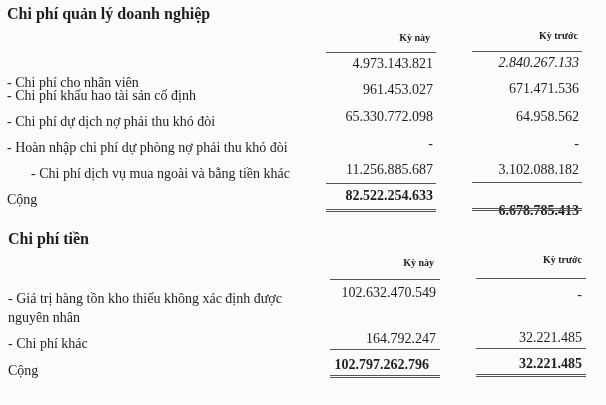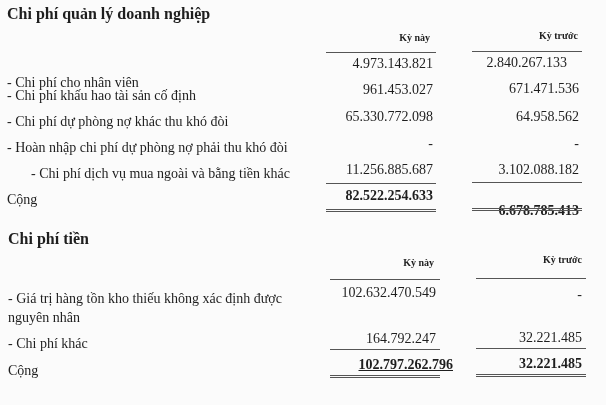--- a/index.html
+++ b/index.html
@@ -25,29 +25,29 @@
 <div class="abs title" style="left:7px;top:5px;">Chi phí quản lý doanh nghiệp</div>
 
 <div class="abs hdr" style="left:326px;top:32px;width:104px;">Kỳ này</div>
 <div class="abs hdr" style="left:470px;top:30px;width:108px;">Kỳ trước</div>
 <div class="line" style="left:326px;top:52px;width:110px;"></div>
 <div class="line" style="left:472px;top:51px;width:110px;"></div>
 
 <div>
   <div class="abs lbl" style="left:7px;top:75px;">- Chi phí cho nhân viên</div>
   <div class="abs num" style="left:300px;top:56px;width:133px;">4.973.143.821</div>
-  <div class="abs num" style="left:428px;top:55px;width:139px;">2.840.267.133</div>
+  <div class="abs num" style="left:440px;top:55px;width:139px;font-style:italic;">2.840.267.133</div>
 </div>
 <div>
   <div class="abs lbl" style="left:7px;top:88px;">- Chi phí khấu hao tài sản cố định</div>
   <div class="abs num" style="left:300px;top:82px;width:133px;">961.453.027</div>
   <div class="abs num" style="left:440px;top:81px;width:139px;">671.471.536</div>
 </div>
 <div>
-  <div class="abs lbl" style="left:7px;top:114px;">- Chi phí dự phòng nợ khác thu khó đòi</div>
+  <div class="abs lbl" style="left:7px;top:114px;">- Chi phí dự dịch nợ phải thu khó đòi</div>
   <div class="abs num" style="left:300px;top:109px;width:133px;">65.330.772.098</div>
   <div class="abs num" style="left:440px;top:109px;width:139px;">64.958.562</div>
 </div>
 <div>
   <div class="abs lbl" style="left:7px;top:140px;">- Hoàn nhập chi phí dự phòng nợ phải thu khó đòi</div>
   <div class="abs num" style="left:300px;top:136px;width:133px;">-</div>
   <div class="abs num" style="left:440px;top:136px;width:139px;">-</div>
 </div>
 <div>
   <div class="abs lbl" style="left:7px;top:166px;margin-left:24px;">- Chi phí dịch vụ mua ngoài và bằng tiền khác</div>
@@ -81,17 +81,17 @@
 <div>
   <div class="abs lbl" style="left:8px;top:336px;">- Chi phí khác</div>
   <div class="abs num" style="left:300px;top:331px;width:136px;">164.792.247</div>
   <div class="abs num" style="left:440px;top:330px;width:142px;">32.221.485</div>
 </div>
 <div class="line" style="left:330px;top:349px;width:110px;"></div>
 <div class="line" style="left:476px;top:348px;width:110px;"></div>
 
 <div>
   <div class="abs lbl" style="left:8px;top:363px;">Cộng</div>
-  <div class="abs num bold" style="left:315px;top:357px;width:138px;text-decoration:underline;">102.797.262.796</div>
+  <div class="abs num bold" style="left:291px;top:357px;width:138px;">102.797.262.796</div>
   <div class="abs num bold" style="left:440px;top:356px;width:142px;">32.221.485</div>
 </div>
 <div class="dline" style="left:330px;top:375px;width:110px;"></div>
 <div class="dline" style="left:476px;top:374px;width:110px;"></div>
 
 </body></html>

